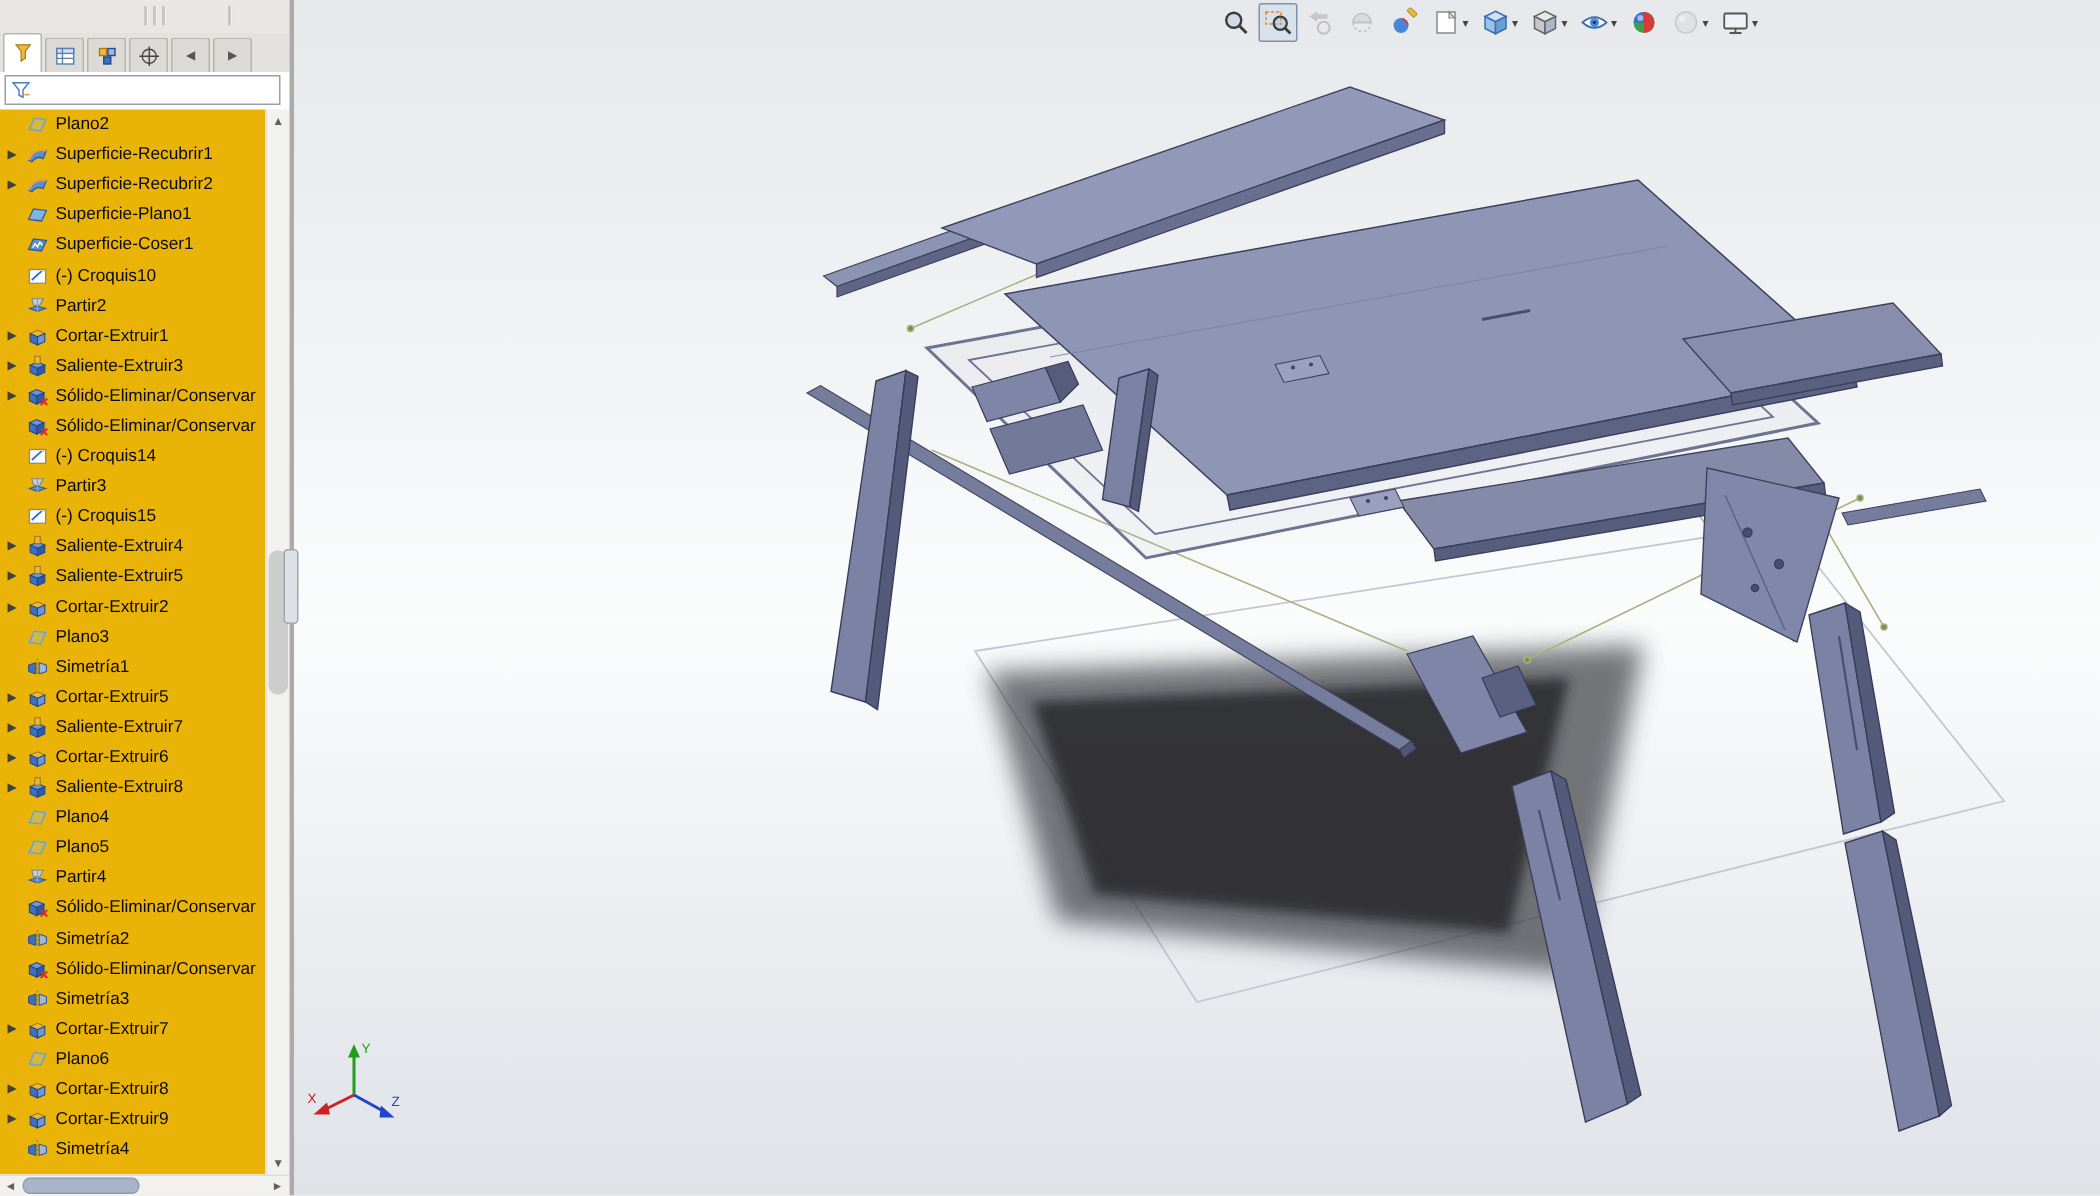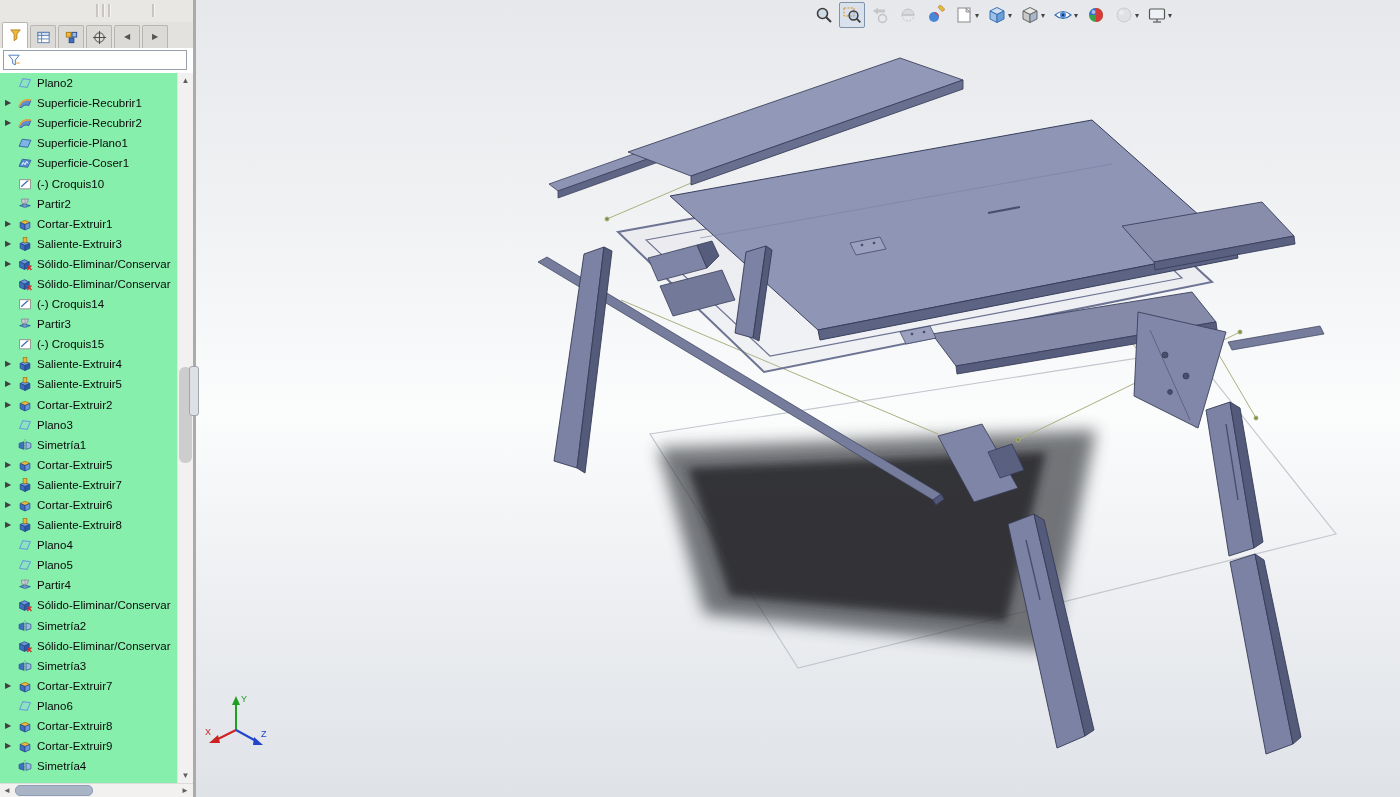--- a/index.html
+++ b/index.html
@@ -9,21 +9,21 @@
   #sidebar{position:absolute;left:0;top:0;width:193px;height:797px;background:#ffffff;}
   #sb-topstrip{position:absolute;left:0;top:0;width:193px;height:22px;background:#e9e7e4;border-bottom:1px solid #d4d1cd;}
   .grip{position:absolute;top:4px;width:2px;height:13px;background:#c9c6c1;border-right:1px solid #f5f4f2;}
   #tabs{position:absolute;left:0;top:22px;width:193px;height:26px;background:#e4e2df;display:flex;align-items:flex-end;}
   .tab{width:24px;height:22px;display:flex;align-items:center;justify-content:center;border:1px solid #b8b5b0;border-bottom:none;background:#dcdad6;margin-left:2px;border-radius:2px 2px 0 0;cursor:default;}
   .tab.active{background:#ffffff;height:25px;}
   .tab svg{width:15px;height:15px;display:block;}
   .tarrow{font-size:8px;color:#555;line-height:1;}
   #filter-row{position:absolute;left:3px;top:50px;width:184px;height:20px;border:1px solid #98a0ac;background:#fff;display:flex;align-items:center;padding-left:3px;box-sizing:border-box;}
   #filter-row svg{width:14px;height:14px;display:block;}
-  #tree{position:absolute;left:0;top:73px;width:177px;height:710px;background:#86efac;overflow:hidden;}
+  #tree{position:absolute;left:0;top:73px;width:177px;height:710px;background:#eab308;overflow:hidden;}
   .tree-row{display:flex;align-items:center;height:20.1px;cursor:default;}
   .arrow{width:13px;min-width:13px;padding-left:5px;font-size:8px;color:#404040;line-height:1;}
   .ticon{width:15px;min-width:15px;height:14px;display:inline-flex;}
   .ticon svg{width:14px;height:14px;display:block;}
   .tlabel{font-size:11.5px;color:#0a0a0a;margin-left:4px;white-space:nowrap;}
 
   
   #vsb{position:absolute;left:177px;top:73px;width:16px;height:710px;background:#f2f1f0;border-left:1px solid #e3e2e0;box-sizing:border-box;}
   .sb-btn{position:absolute;left:0;width:15px;height:15px;color:#606060;font-size:8px;display:flex;align-items:center;justify-content:center;background:#f2f1f0;}
   #vsb-up{top:0;}

